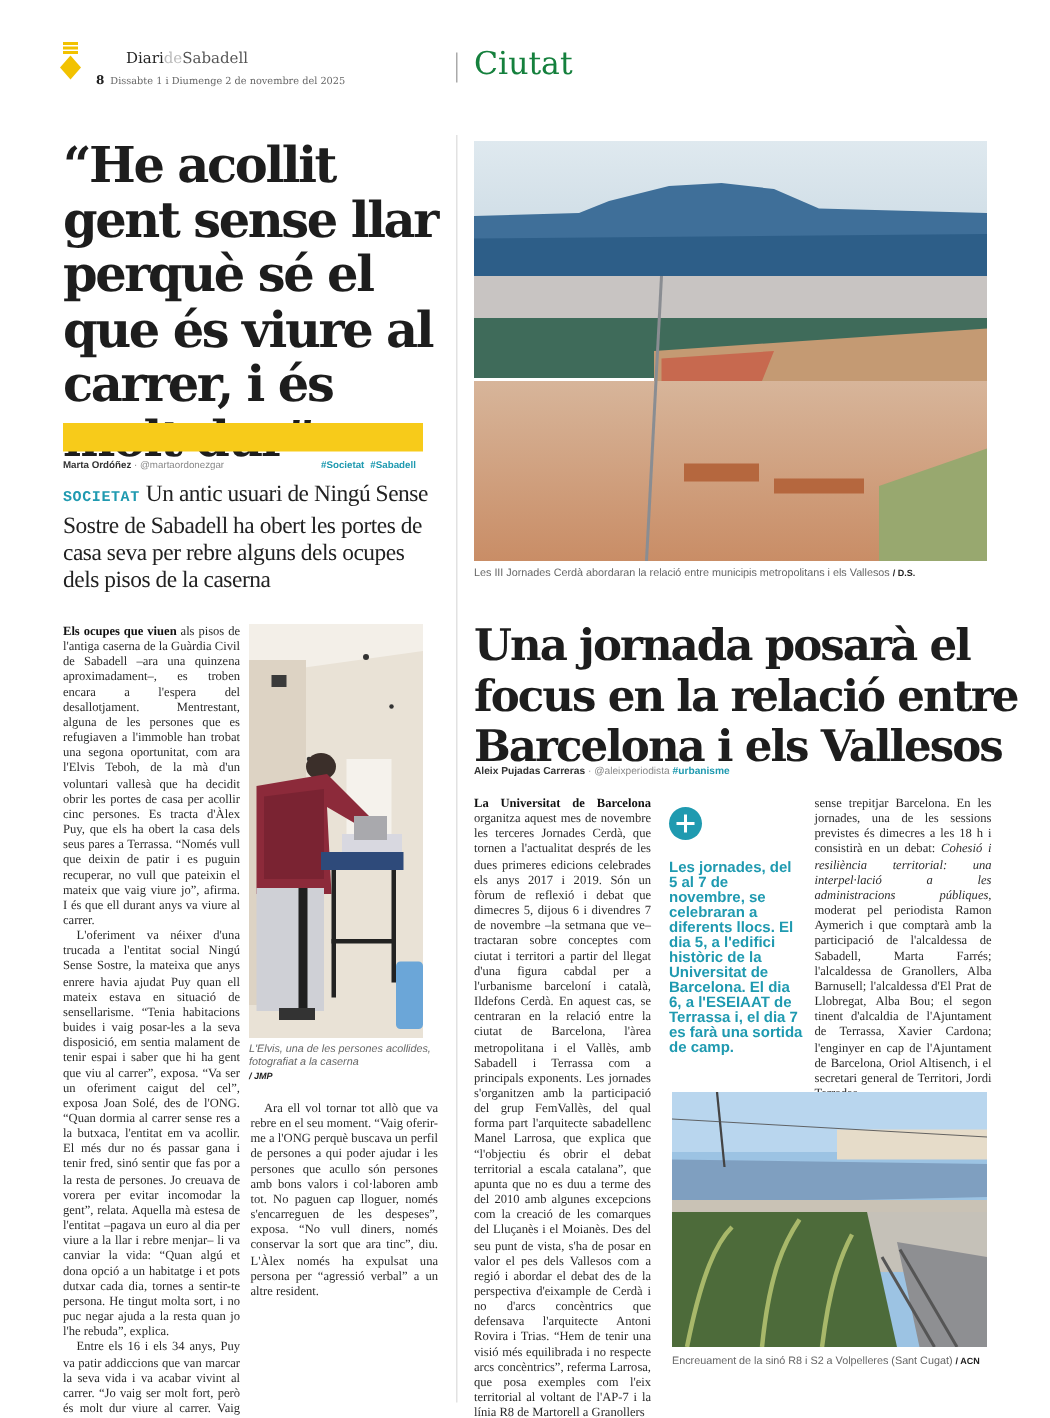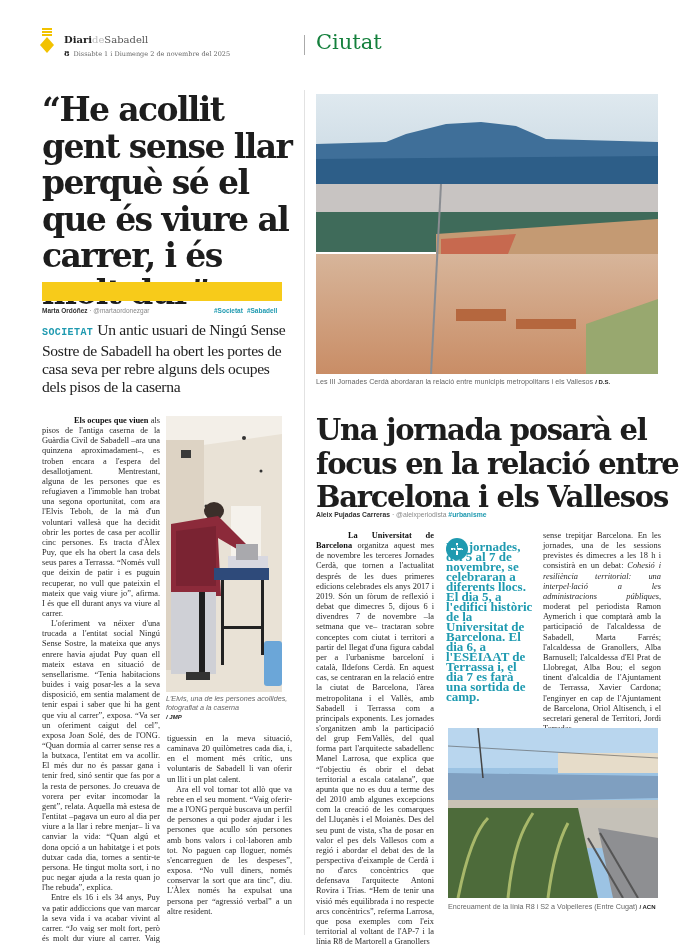--- a/index.html
+++ b/index.html
@@ -4,21 +4,21 @@
 <style>
   * { box-sizing: border-box; margin: 0; padding: 0; }
   html, body { width: 700px; height: 945px; background: #ffffff; overflow: hidden; }
   body { position: relative; font-family: "Liberation Serif", "DejaVu Serif", serif; color: #222; }
 
   .abs { position: absolute; }
 
   
   .logo-shield { left: 40px; top: 28px; width: 14px; height: 30px; }
   .mast-name { left: 64px; top: 34px; font-family: "DejaVu Serif", serif; font-size: 10px; color: #222; white-space: nowrap; }
-  .mast-name b { font-weight: bold; }
+  .mast-name b { font-weight: normal; margin-left: 20px; }
   .mast-name .de { color: #bbb; }
   .mast-name .sab { color: #555; }
   .mast-date { left: 64px; top: 48px; font-size: 6.5px; color: #666; font-family: "DejaVu Serif", serif; white-space: nowrap; }
   .mast-date b { font-size: 8px; color: #222; margin-right: 4px; font-weight: bold; }
   .section-bar { left: 304px; top: 35px; width: 1px; height: 20px; background: #aaa; }
   .section-title { left: 316px; top: 30px; font-family: "DejaVu Serif", serif; font-size: 21px; color: #15803d; }
 
   .col-divider { left: 304px; top: 90px; width: 1px; height: 845px; background: #e2e2e2; }
 
   
@@ -27,21 +27,21 @@
   .byline { left: 42px; top: 307px; font-family: "Liberation Sans", sans-serif; font-size: 6.5px; color: #888; white-space: nowrap; }
   .byline b { color: #333; }
   .tags-left { left: 210px; top: 307px; font-family: "Liberation Sans", sans-serif; font-size: 6.5px; color: #1f9ab0; font-weight: bold; white-space: nowrap; }
   .tags-left span { margin-left: 4px; }
   .subtitle { left: 42px; top: 321px; width: 250px; font-size: 15.6px; line-height: 18px; color: #222; letter-spacing: -0.3px; }
   .subtitle .kicker { font-family: Liberation Mono, monospace; font-weight: bold; font-size: 10px; color: #1f9ab0; letter-spacing: 0.4px; margin-right: 4px; }
 
   .body-text { font-size: 8.4px; line-height: 10.15px; color: #2a2a2a; text-align: justify; hyphens: auto; }
   .body-text p { text-indent: 9px; }
   .body-text p.first { text-indent: 0; }
-  .body-text b { font-weight: bold; color: #111; margin-left: 32px; }
+  .body-text b { font-weight: bold; color: #111; }
   .body-text i { font-style: italic; }
 
   .lcol1 { left: 42px; top: 416px; width: 118px; }
   .lcol2 { left: 167px; top: 734px; width: 125px; }
 
   .photo-elvis { left: 166px; top: 416px; width: 116px; height: 276px; overflow: hidden; }
   .caption { font-family: "Liberation Sans", sans-serif; font-size: 7.2px; color: #666; line-height: 9px; }
   .caption b { color: #222; font-size: 6px; font-weight: bold; }
   .cap-elvis { left: 166px; top: 694px; width: 132px; font-style: italic; }
 
@@ -53,21 +53,21 @@
   .byline2 b { color: #333; }
   .byline2 .tag { color: #1f9ab0; font-weight: bold; }
 
   .rcol1 { left: 316px; top: 531px; width: 118px; }
   .rcol3 { left: 543px; top: 531px; width: 118px; }
 
   .plus-circle { left: 446px; top: 538px; width: 22px; height: 22px; border-radius: 50%; background: #1f9ab0; }
   .plus-circle::before, .plus-circle::after { content: ""; position: absolute; background: #fff; }
   .plus-circle::before { left: 5px; top: 10px; width: 12px; height: 2px; }
   .plus-circle::after { left: 10px; top: 5px; width: 2px; height: 12px; }
-  .sidebar-box { left: 446px; top: 542px; width: 90px; font-family: Liberation Serif, serif; font-weight: bold; font-size: 13px; line-height: 10px; color: #1f9ab0; }
+  .sidebar-box { left: 446px; top: 574px; width: 90px; font-family: Liberation Sans, sans-serif; font-weight: bold; font-size: 10px; line-height: 10px; color: #1f9ab0; }
 
   .photo-train { left: 448px; top: 728px; width: 210px; height: 170px; overflow: hidden; }
   .cap-train { left: 448px; top: 902px; width: 250px; white-space: nowrap; }
 </style>
 </head>
 <body>
 
 <div class="abs logo-shield">
   <svg width="14" height="30" viewBox="0 0 14 30">
     <rect x="2" y="0" width="10" height="2" fill="#f2c200"></rect>
@@ -125,21 +125,20 @@
     <rect x="55" y="210" width="43" height="3" fill="#222"></rect>
     <rect x="98" y="225" width="18" height="45" rx="3" fill="#6ba6d8"></rect>
   </svg>
 </div>
 <div class="abs caption cap-elvis">
   <span>L'Elvis, una de les persones acollides, fotografiat a la caserna</span><br>
   <b>/ JMP</b>
 </div>
 
 <div class="abs body-text lcol2">
-  <p class="first">tiguessin en la meva situació, caminava 20 quilòmetres cada dia, i, en el moment més crític, uns voluntaris de Sabadell li van oferir un llit i un plat calent.</p>
   <p>Ara ell vol tornar tot allò que va rebre en el seu moment. “Vaig oferir-me a l'ONG perquè buscava un perfil de persones a qui poder ajudar i les persones que acullo són persones amb bons valors i col·laboren amb tot. No paguen cap lloguer, només s'encarreguen de les despeses”, exposa. “No vull diners, només conservar la sort que ara tinc”, diu. L'Àlex només ha expulsat una persona per “agressió verbal” a un altre resident.</p>
 </div>
 
 <div class="abs photo-aerial">
   <svg width="342" height="280" viewBox="0 0 342 280" preserveAspectRatio="none">
     <defs>
       <linearGradient id="sky" x1="0" y1="0" x2="0" y2="1">
         <stop offset="0" stop-color="#dfe9ef"></stop>
           <stop offset="1" stop-color="#cfdde6"></stop>
       </linearGradient>
@@ -196,14 +195,14 @@
     <polygon points="0,80 130,80 150,170 0,170" fill="#4d6b3a"></polygon>
     <polygon points="150,100 210,110 210,170 165,170" fill="#8e8f92"></polygon>
     <line x1="140" y1="110" x2="175" y2="170" stroke="#555" stroke-width="2"></line>
     <line x1="152" y1="105" x2="190" y2="170" stroke="#555" stroke-width="2"></line>
     <path d="M10,170 C20,120 30,100 40,90 M60,170 C65,120 75,100 85,85 M100,170 C105,130 112,110 120,95" stroke="#a8b86a" stroke-width="3" fill="none"></path>
     <line x1="30" y1="0" x2="35" y2="50" stroke="#444" stroke-width="1.5"></line>
     <line x1="0" y1="18" x2="210" y2="30" stroke="#555" stroke-width="0.6"></line>
   </svg>
 </div>
 <div class="abs caption cap-train">
-  <span>Encreuament de la línia R8 i S2 a Volpelleres (Entre Cugat)</span> <b>/ ACN</b>
+  <span>Encreuament de la sinó R8 i S2 a Volpelleres (Sant Cugat)</span> <b>/ ACN</b>
 </div>
 
 </body></html>

